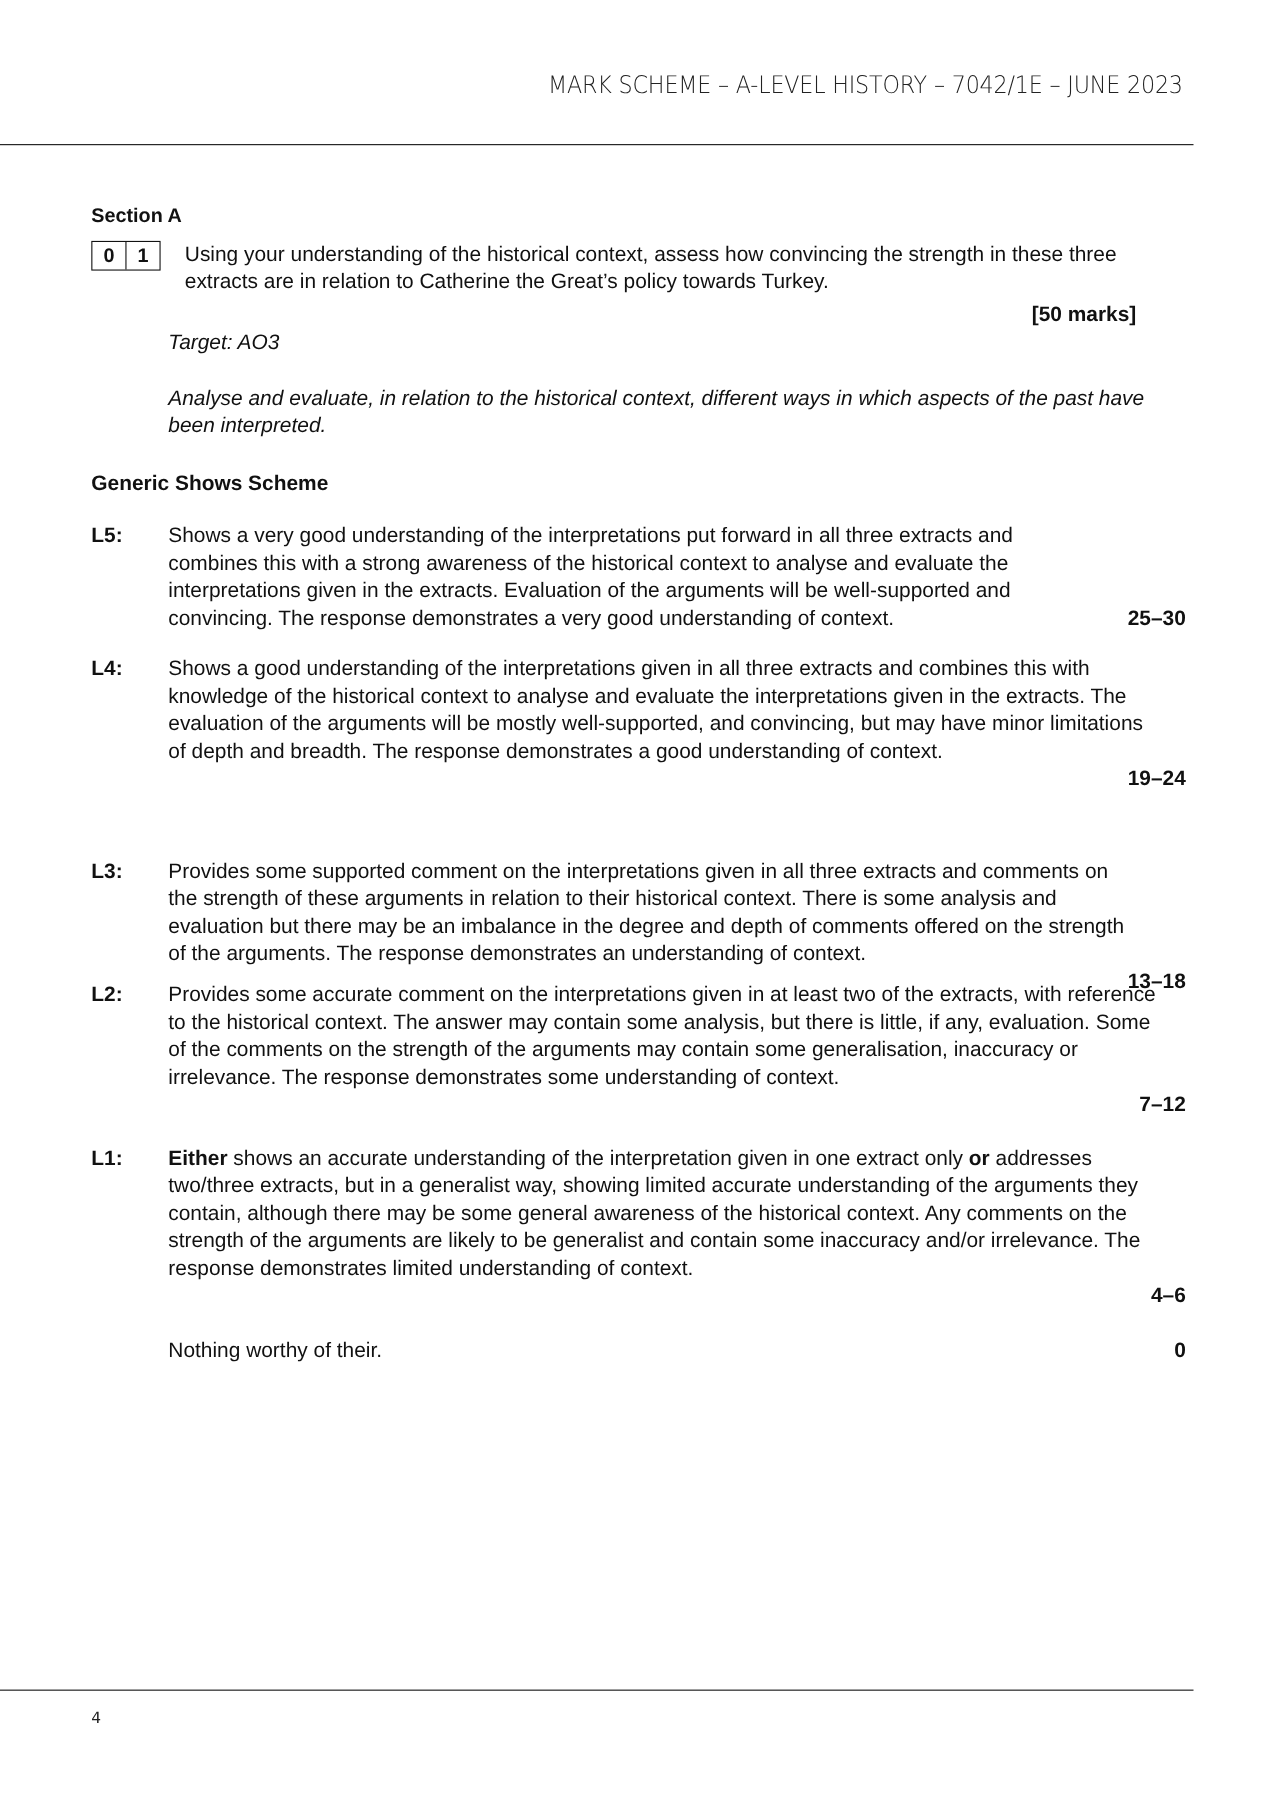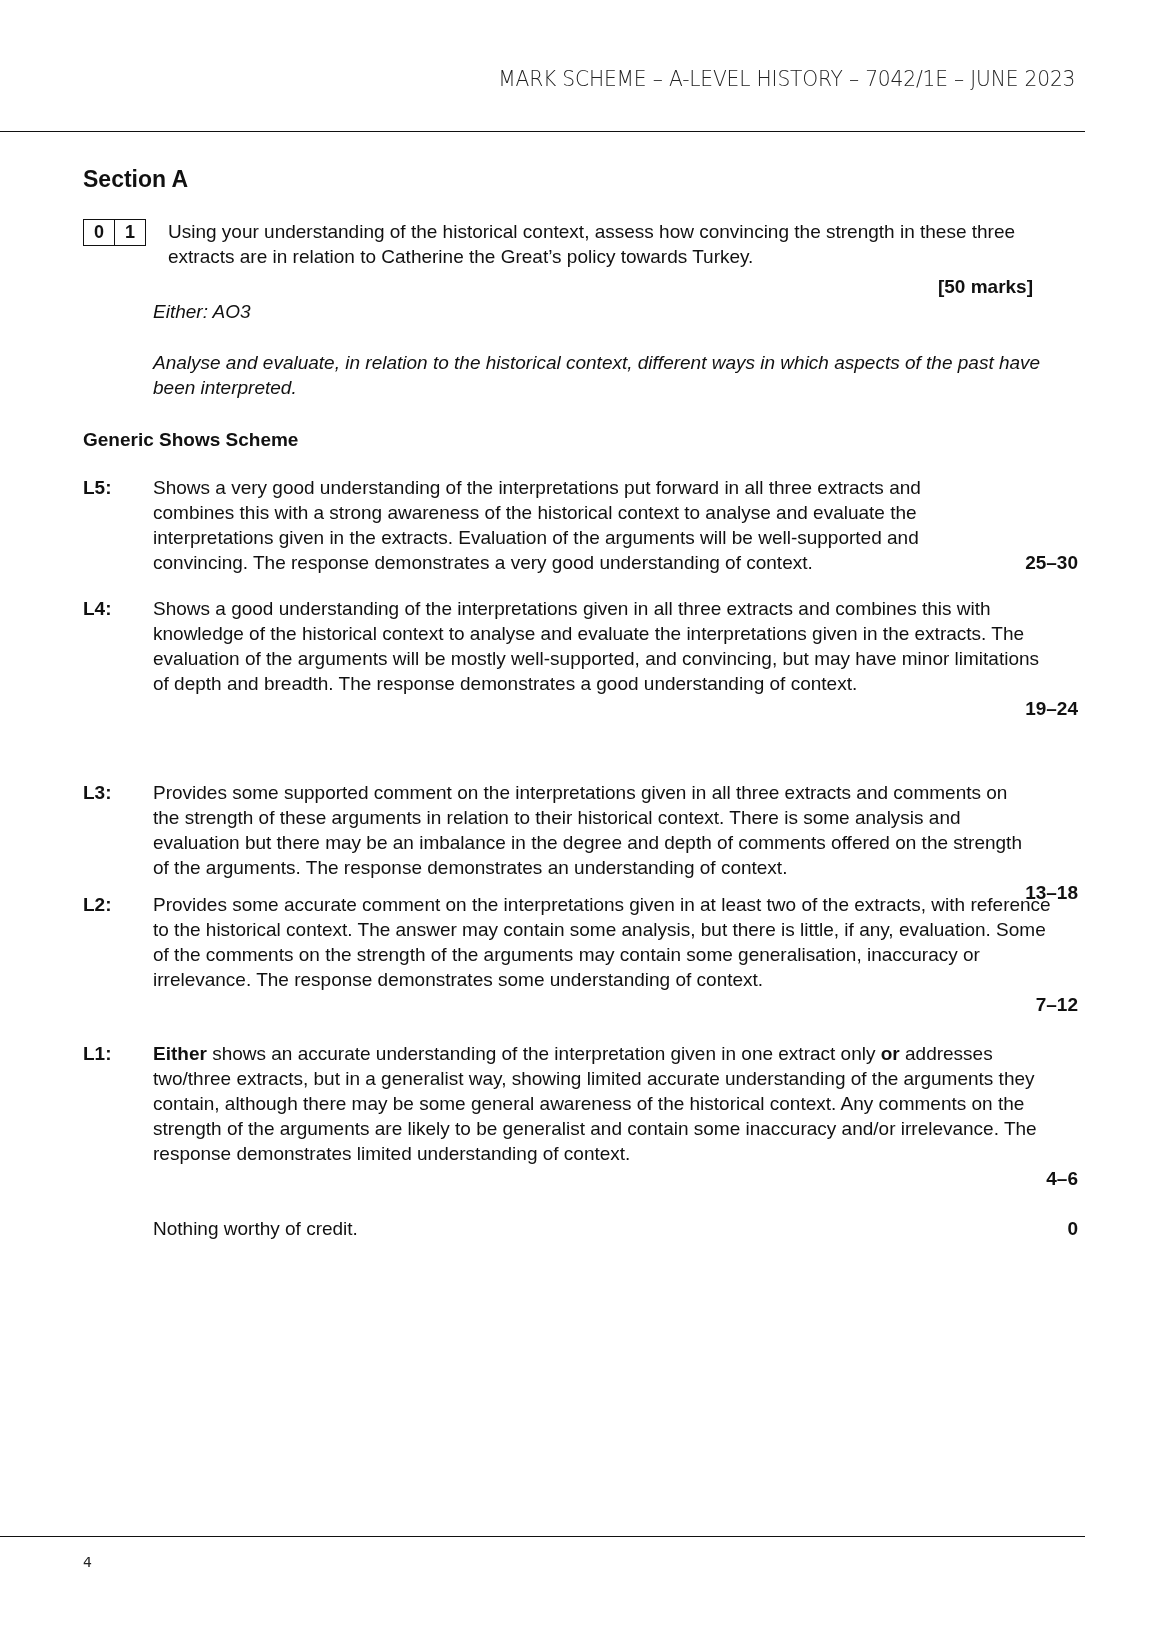--- a/index.html
+++ b/index.html
@@ -49,24 +49,24 @@
   .page-number {
     position: absolute;
     top: 1550px;
     left: 83px;
     font-family: "DejaVu Sans", sans-serif;
     font-size: 14px;
     color: #222;
   }
   .section-title {
     position: absolute;
-    top: 167px;
+    top: 184px;
     left: 83px;
     font-weight: bold;
-    font-size: 23px;
+    font-size: 18px;
   }
   .qnum {
     position: absolute;
     top: 219px;
     left: 83px;
     display: flex;
     border: 1.3px solid #111;
     height: 25px;
   }
   .qnum span {
@@ -145,21 +145,21 @@
 
 <div class="section-title">Section A</div>
 
 <div class="qnum">
   <span>0</span>
   <span>1</span>
 </div>
 <div class="question-text">Using your understanding of the historical context, assess how convincing the strength in these three extracts are in relation to Catherine the Great’s policy towards Turkey.</div>
 <div class="marks">[50 marks]</div>
 
-<div class="target">Either: AO3</div>
+<div class="target">Target: AO3</div>
 <div class="ao-desc">Analyse and evaluate, in relation to the historical context, different ways in which aspects of the past have been interpreted.</div>
 
 <div class="generic-title">Generic Shows Scheme</div>
 
 <div class="level" style="top:475px;height:100px;">
   <div class="level-label">L5:</div>
   <div class="level-body" style="width:835px;">Shows a very good understanding of the interpretations put forward in all three extracts and combines this with a strong awareness of the historical context to analyse and evaluate the interpretations given in the extracts.  Evaluation of the arguments will be well-supported and convincing.  The response demonstrates a very good understanding of context.</div>
   <div class="level-band" style="top:75px;">25–30</div>
 </div>
 
@@ -181,18 +181,18 @@
   <div class="level-band" style="top:100px;">7–12</div>
 </div>
 
 <div class="level" style="top:1041px;height:150px;">
   <div class="level-label">L1:</div>
   <div class="level-body" style="width:900px;"><b class="em">Either</b><span> shows an accurate understanding of the interpretation given in one extract only </span><b class="em">or</b><span> addresses two/three extracts, but in a generalist way, showing limited accurate understanding of the arguments they contain, although there may be some general awareness of the historical context.  Any comments on the strength of the arguments are likely to be generalist and contain some inaccuracy and/or irrelevance.  The response demonstrates limited understanding of context.</span></div>
   <div class="level-band" style="top:125px;">4–6</div>
 </div>
 
 <div class="level" style="top:1216px;height:25px;">
-  <div class="level-body">Nothing worthy of credit.</div>
+  <div class="level-body">Nothing worthy of their.</div>
   <div class="level-band" style="top:0;">0</div>
 </div>
 
 <div class="footer-rule"></div>
 <div class="page-number">4</div>
 
 </body></html>

